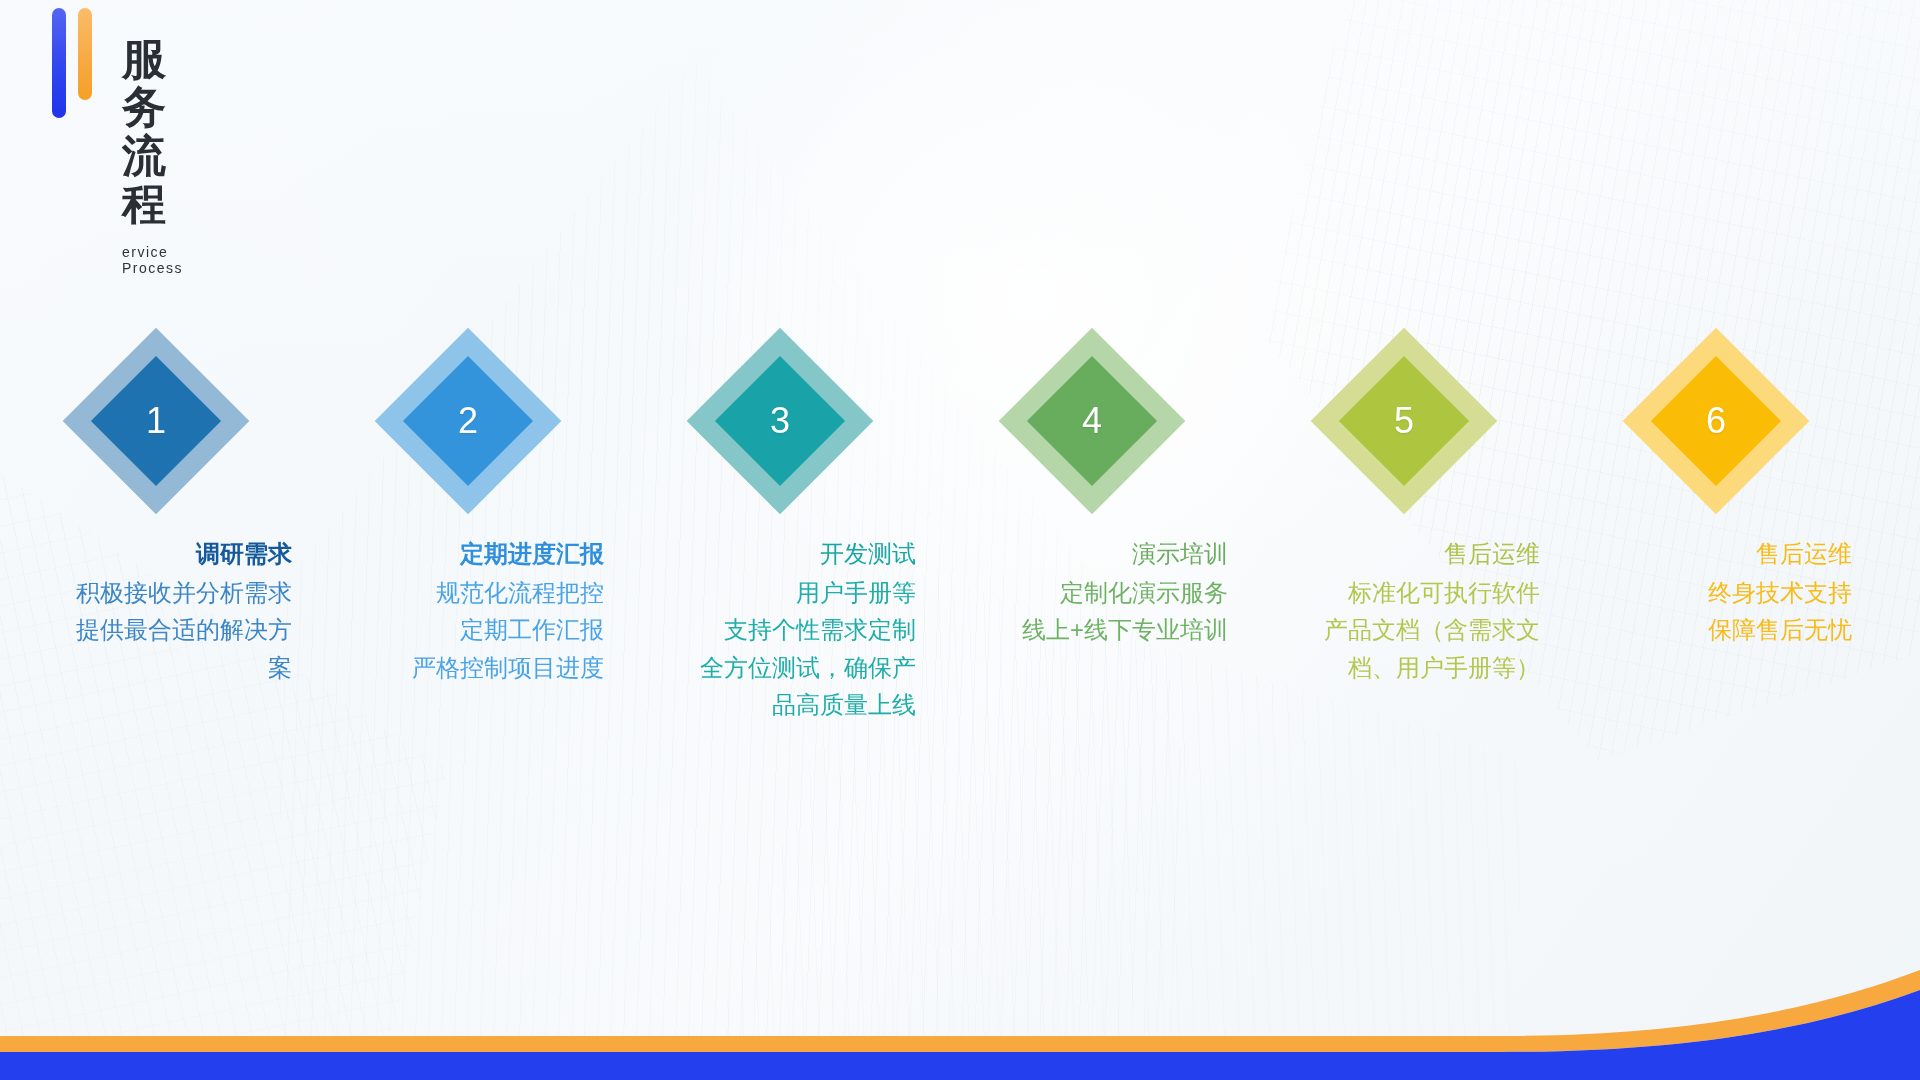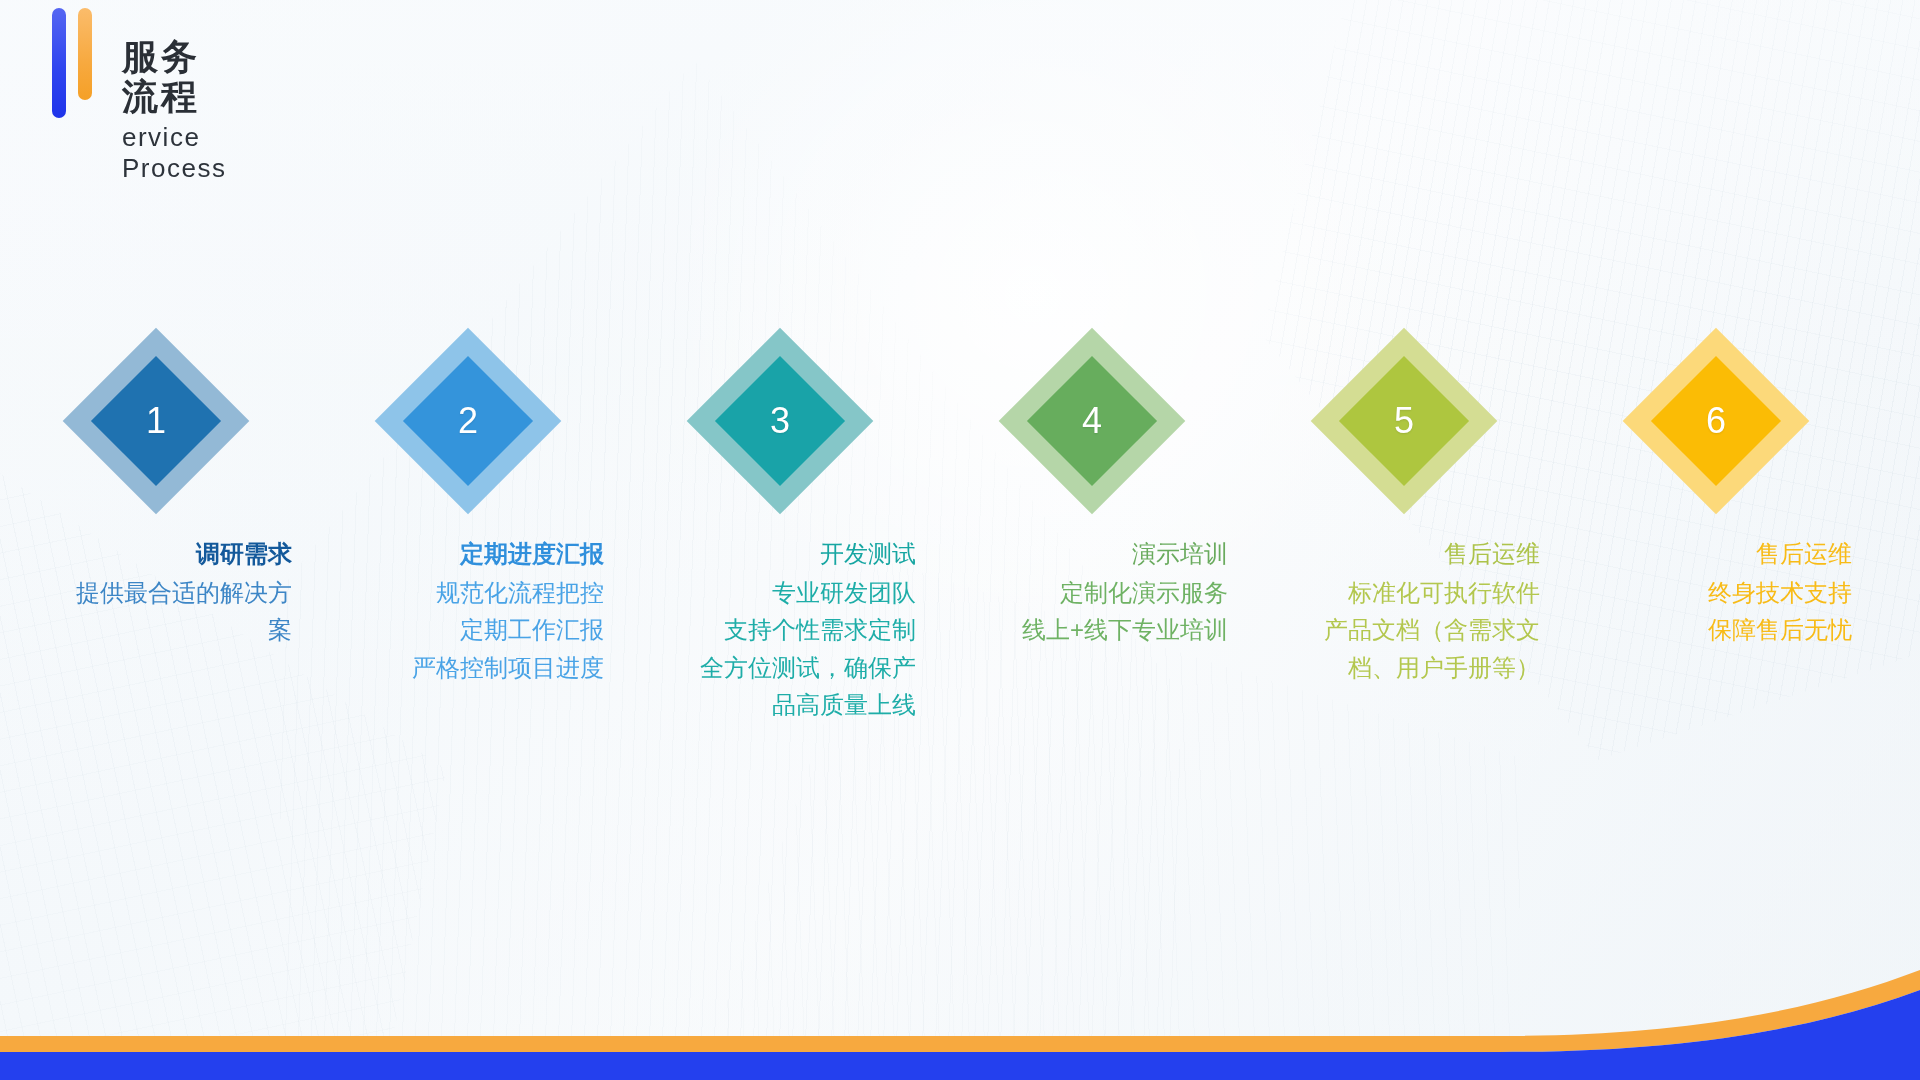--- a/index.html
+++ b/index.html
@@ -60,27 +60,27 @@
   }
 
   
   .header { position:absolute; left:52px; top:8px; }
   .bar-wrap { position:absolute; left:0; top:0; width:46px; height:112px; }
   .bar { position:absolute; top:0; width:14px; border-radius:7px; }
   .bar-blue  { left:0px;  height:110px; background:linear-gradient(180deg,#5566f2 0%,#2f45ef 55%,#1f34ea 100%); }
   .bar-orange{ left:26px; height:92px;  background:linear-gradient(180deg,#fbbc6b 0%,#f7a93f 60%,#f5a027 100%); }
   .title-block { position:absolute; left:70px; top:30px; }
   .title-cn {
-    font-size:36px; font-weight:bold; color:#2a2f36;
+    font-size:44px; font-weight:bold; color:#2a2f36;
     letter-spacing:3px; line-height:1.1;
-    font-family:Liberation Serif, serif;
+    font-family:Liberation Mono, monospace;
   }
   .title-en {
-    font-size:26px; color:#2d333b; letter-spacing:1.5px;
-    margin-top:5px; font-weight:400;
+    font-size:14px; color:#2d333b; letter-spacing:1.5px;
+    margin-top:12px; font-weight:400;
   }
 
   
   .steps {
     position:absolute; left:0; top:330px; width:1920px;
     display:flex; justify-content:flex-start; align-items:flex-start;
   }
   .step { width:312px; display:flex; flex-direction:column; align-items:center; }
 
   .dia-wrap { position:relative; width:182px; height:182px; }
@@ -133,20 +133,21 @@
 
   <div class="steps" id="steps-row">
       <div class="step">
         <div class="dia-wrap">
           <div class="dia-outer" style="background: rgb(147, 185, 214);"></div>
           <div class="dia-inner" style="background: rgb(31, 114, 176);"></div>
           <div class="dia-num">1</div>
         </div>
         <div class="txt">
           <div class="head b" style="color: rgb(19, 89, 155);">调研需求</div>
+          <div class="line" style="color: rgb(61, 134, 198);">积极接收并分析需求</div>
           <div class="line" style="color: rgb(61, 134, 198);">提供最合适的解决方</div>
           <div class="line" style="color: rgb(61, 134, 198);">案</div>
         </div>
       </div>
       <div class="step">
         <div class="dia-wrap">
           <div class="dia-outer" style="background: rgb(142, 196, 233);"></div>
           <div class="dia-inner" style="background: rgb(52, 148, 219);"></div>
           <div class="dia-num">2</div>
         </div>
@@ -158,21 +159,21 @@
         </div>
       </div>
       <div class="step">
         <div class="dia-wrap">
           <div class="dia-outer" style="background: rgb(133, 198, 200);"></div>
           <div class="dia-inner" style="background: rgb(25, 163, 168);"></div>
           <div class="dia-num">3</div>
         </div>
         <div class="txt">
           <div class="head" style="color: rgb(23, 166, 162);">开发测试</div>
-          <div class="line" style="color: rgb(30, 173, 168);">专业研发团队</div>
+          <div class="line" style="color: rgb(30, 173, 168);">用户手册等</div>
           <div class="line" style="color: rgb(30, 173, 168);">支持个性需求定制</div>
           <div class="line" style="color: rgb(30, 173, 168);">全方位测试，确保产</div>
           <div class="line" style="color: rgb(30, 173, 168);">品高质量上线</div>
         </div>
       </div>
       <div class="step">
         <div class="dia-wrap">
           <div class="dia-outer" style="background: rgb(181, 214, 168);"></div>
           <div class="dia-inner" style="background: rgb(103, 173, 93);"></div>
           <div class="dia-num">4</div>

